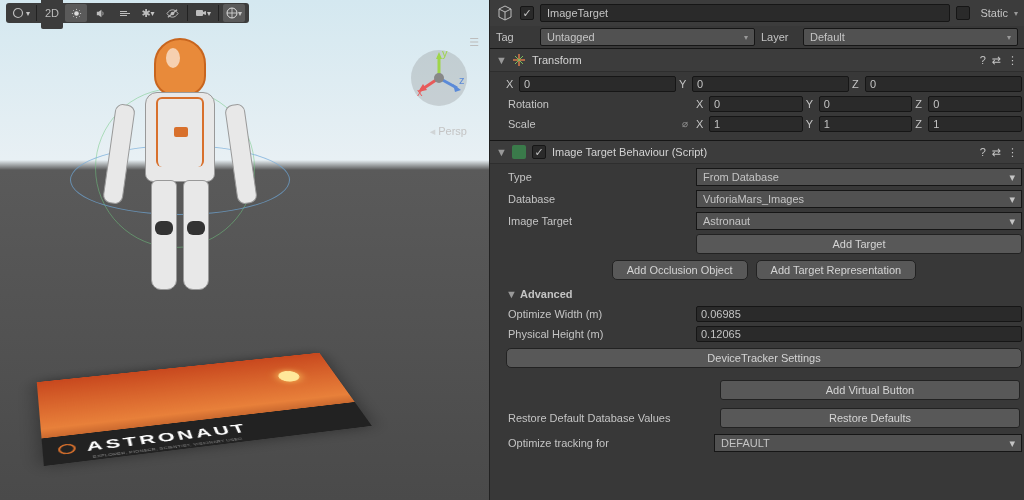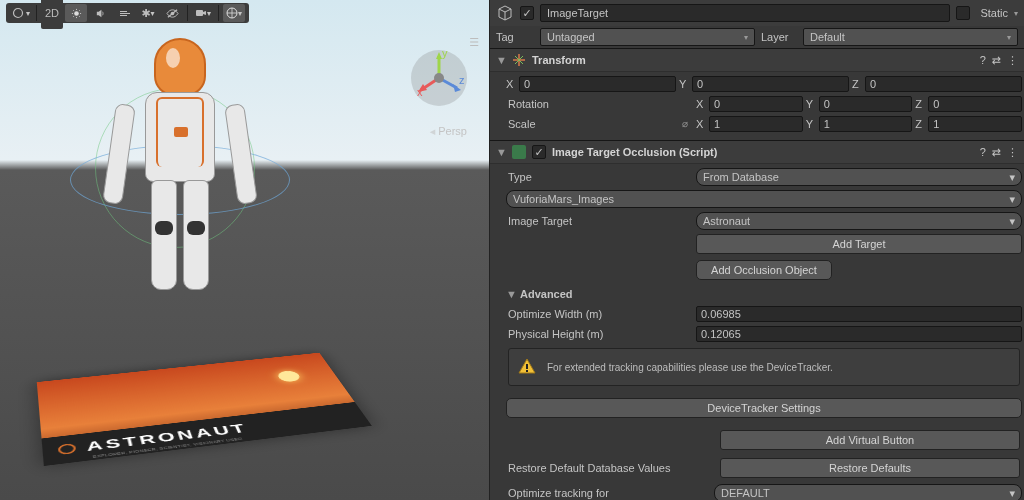--- a/index.html
+++ b/index.html
@@ -42,31 +42,31 @@
 .name-field{flex:1;background:#2a2a2a;border:1px solid #161616;height:18px;padding:2px 6px;border-radius:2px}
 .static-lbl{margin-left:4px}
 .row{display:flex;align-items:center;gap:6px;padding:2px 6px}
 .row .lbl{width:38px}
 .dd{flex:1;background:#515151;border:1px solid #161616;height:18px;padding:2px 6px;border-radius:2px;display:flex;align-items:center;justify-content:space-between}
 .dd .arr{font-size:8px;color:#999}
 .component{border-top:1px solid #161616}
 .comp-header{display:flex;align-items:center;gap:6px;padding:4px 6px;background:#3c3c3c;border-bottom:1px solid #2e2e2e}
 .fold{width:10px;color:#999}
 .comp-icon{width:14px;height:14px;display:flex;align-items:center;justify-content:center;font-size:10px}
-.comp-title{flex:1;font-weight:bold;color:#d4d4d4}
+.comp-title{flex:1;font-weight:normal;color:#d4d4d4}
 .comp-actions{display:flex;gap:6px;color:#999}
 .comp-body{padding:2px 2px 6px 16px}
 .prop-row{display:flex;align-items:center;padding:2px 0;gap:4px}
 .prop-label{width:186px;color:#c4c4c4;padding-left:2px}
 .xyz{display:flex;flex:1;gap:3px}
 .ax{display:flex;align-items:center;gap:3px;flex:1}
 .ax-lbl{width:10px;color:#c4c4c4}
 .num-field{flex:1;background:#2a2a2a;border:1px solid #161616;height:16px;padding:1px 4px;border-radius:2px;min-width:0}
 .link-icon{width:14px;font-size:10px;color:#999;text-align:center}
-.dd-full{flex:1;background:#515151;border:1px solid #161616;height:18px;padding:2px 6px;border-radius:8px;display:flex;align-items:center;justify-content:space-between}
+.dd-full{flex:1;background:#515151;border:1px solid #161616;height:18px;padding:2px 6px;border-radius:0;display:flex;align-items:center;justify-content:space-between}
 .btn{background:#585858;border:1px solid #222;height:20px;padding:3px 14px;border-radius:5px;color:#d4d4d4;text-align:center}
 .btn-row{display:flex;gap:8px;justify-content:center;padding:4px 0}
 .btn-center{display:flex;justify-content:flex-start;padding:4px 0 8px}
 .section-title{font-weight:bold;padding:4px 0;color:#d4d4d4;display:flex;align-items:center;gap:4px}
 .warn-box{background:#3e3e3e;border:1px solid #232323;border-radius:3px;padding:8px;margin:4px 2px 8px 2px;display:flex;align-items:center;gap:10px}
 .warn-icon{width:20px;height:20px}
 .warn-text{color:#bdbdbd;font-size:10px}
 .restore-row{display:flex;align-items:center;padding:4px 2px;gap:8px}
 .restore-row .lbl2{width:204px}
 .btn-wide{flex:1;background:#585858;border:1px solid #222;height:20px;padding:3px;border-radius:3px;text-align:center;color:#d4d4d4}
@@ -271,74 +271,68 @@
         </div>
       </div>
     </div>
   </div>
 
   <div class="component">
     <div class="comp-header">
       <span class="fold">▼</span>
       <span class="comp-icon scr-icon"></span>
       <div class="chk">✓</div>
-      <span class="comp-title">Image Target Occlusion (Script)</span>
+      <span class="comp-title">Image Target Behaviour (Script)</span>
       <div class="comp-actions">
         <span>?</span>
         <span>⇄</span>
         <span>⋮</span>
       </div>
     </div>
     <div class="comp-body">
       <div class="prop-row">
         <span class="prop-label">Type</span>
         <div class="dd-full">
             <span>From Database</span>
             <span class="arr">▾</span>
           </div>
       </div>
       <div class="prop-row">
+        <span class="prop-label">Database</span>
         <div class="dd-full">
             <span>VuforiaMars_Images</span>
             <span class="arr">▾</span>
           </div>
       </div>
       <div class="prop-row">
         <span class="prop-label">Image Target</span>
         <div class="dd-full">
             <span>Astronaut</span>
             <span class="arr">▾</span>
           </div>
       </div>
       <div class="prop-row">
         <span class="prop-label"></span>
         <div class="btn-wide">Add Target</div>
       </div>
       <div class="btn-row">
         <div class="btn">Add Occlusion Object</div>
+        <div class="btn">Add Target Representation</div>
       </div>
       <div class="section-title">
           <span class="fold">▼</span>
           <span>Advanced</span>
         </div>
       <div class="prop-row">
         <span class="prop-label">Optimize Width (m)</span>
         <div class="num-field" style="flex:1">0.06985</div>
       </div>
       <div class="prop-row">
         <span class="prop-label">Physical Height (m)</span>
         <div class="num-field" style="flex:1">0.12065</div>
-      </div>
-      <div class="warn-box">
-        <svg class="warn-icon" viewBox="0 0 20 20">
-            <path d="M10 2l8 14H2z" fill="#f2c037" stroke="#a07818"></path>
-            <rect x="9" y="7" width="2" height="5" fill="#222"></rect>
-            <rect x="9" y="13" width="2" height="2" fill="#222"></rect>
-          </svg>
-        <span class="warn-text">For extended tracking capabilities please use the DeviceTracker.</span>
       </div>
       <div class="btn-center">
           <div class="btn" style="width:100%">DeviceTracker Settings</div>
         </div>
       <div class="restore-row">
         <span class="lbl2"></span>
         <div class="btn-wide">Add Virtual Button</div>
       </div>
       <div class="restore-row">
         <span class="lbl2">Restore Default Database Values</span>

